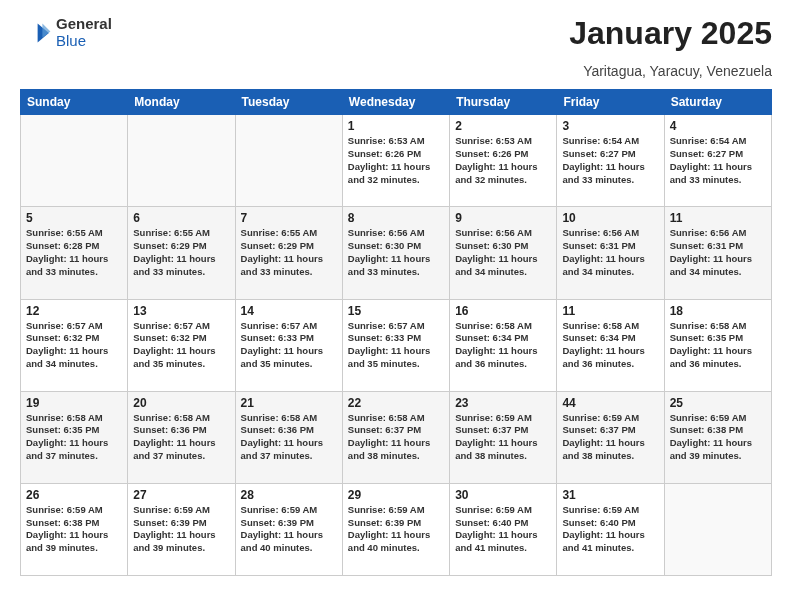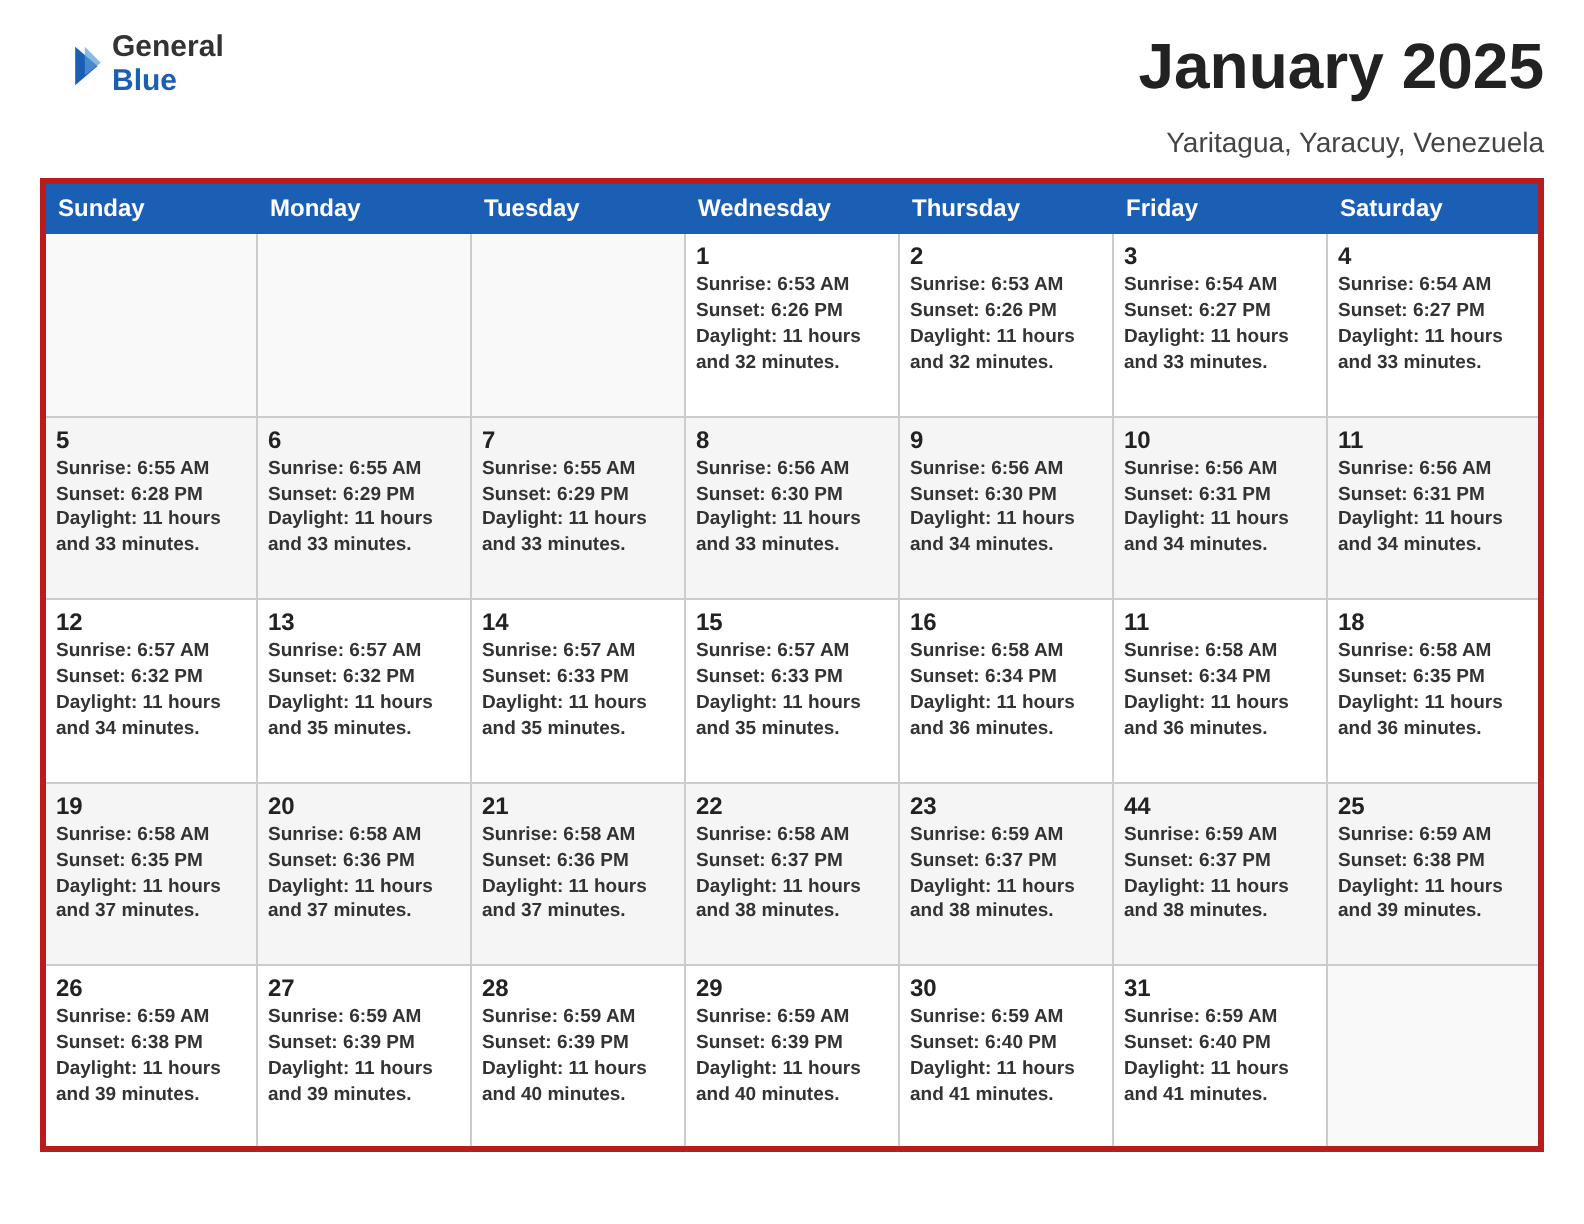--- a/index.html
+++ b/index.html
@@ -34,21 +34,21 @@
       flex-direction: column;
       line-height: 1.1;
     }
     .logo-general {
       font-size: 15px;
       font-weight: bold;
       color: #333;
     }
     .logo-blue {
       font-size: 15px;
-      font-weight: bold;
+      font-weight: normal;
       color: #1a5fb4;
     }
     .logo-icon {
       width: 32px;
       height: 32px;
     }
     .title-block {
       text-align: right;
     }
     .main-title {
@@ -57,21 +57,21 @@
       color: #222;
       line-height: 1.1;
     }
     .subtitle {
       font-size: 14px;
       color: #444;
       margin-top: 12px;
     }
     .calendar {
       flex: 1;
-      border: 3px solid #b91c1c;
+      border: 1px solid #b91c1c;
       border-collapse: collapse;
       width: 100%;
       table-layout: fixed;
     }
     .calendar th {
       background: #1a5fb4;
       color: #fff;
       font-size: 12px;
       font-weight: bold;
       padding: 5px 6px;

